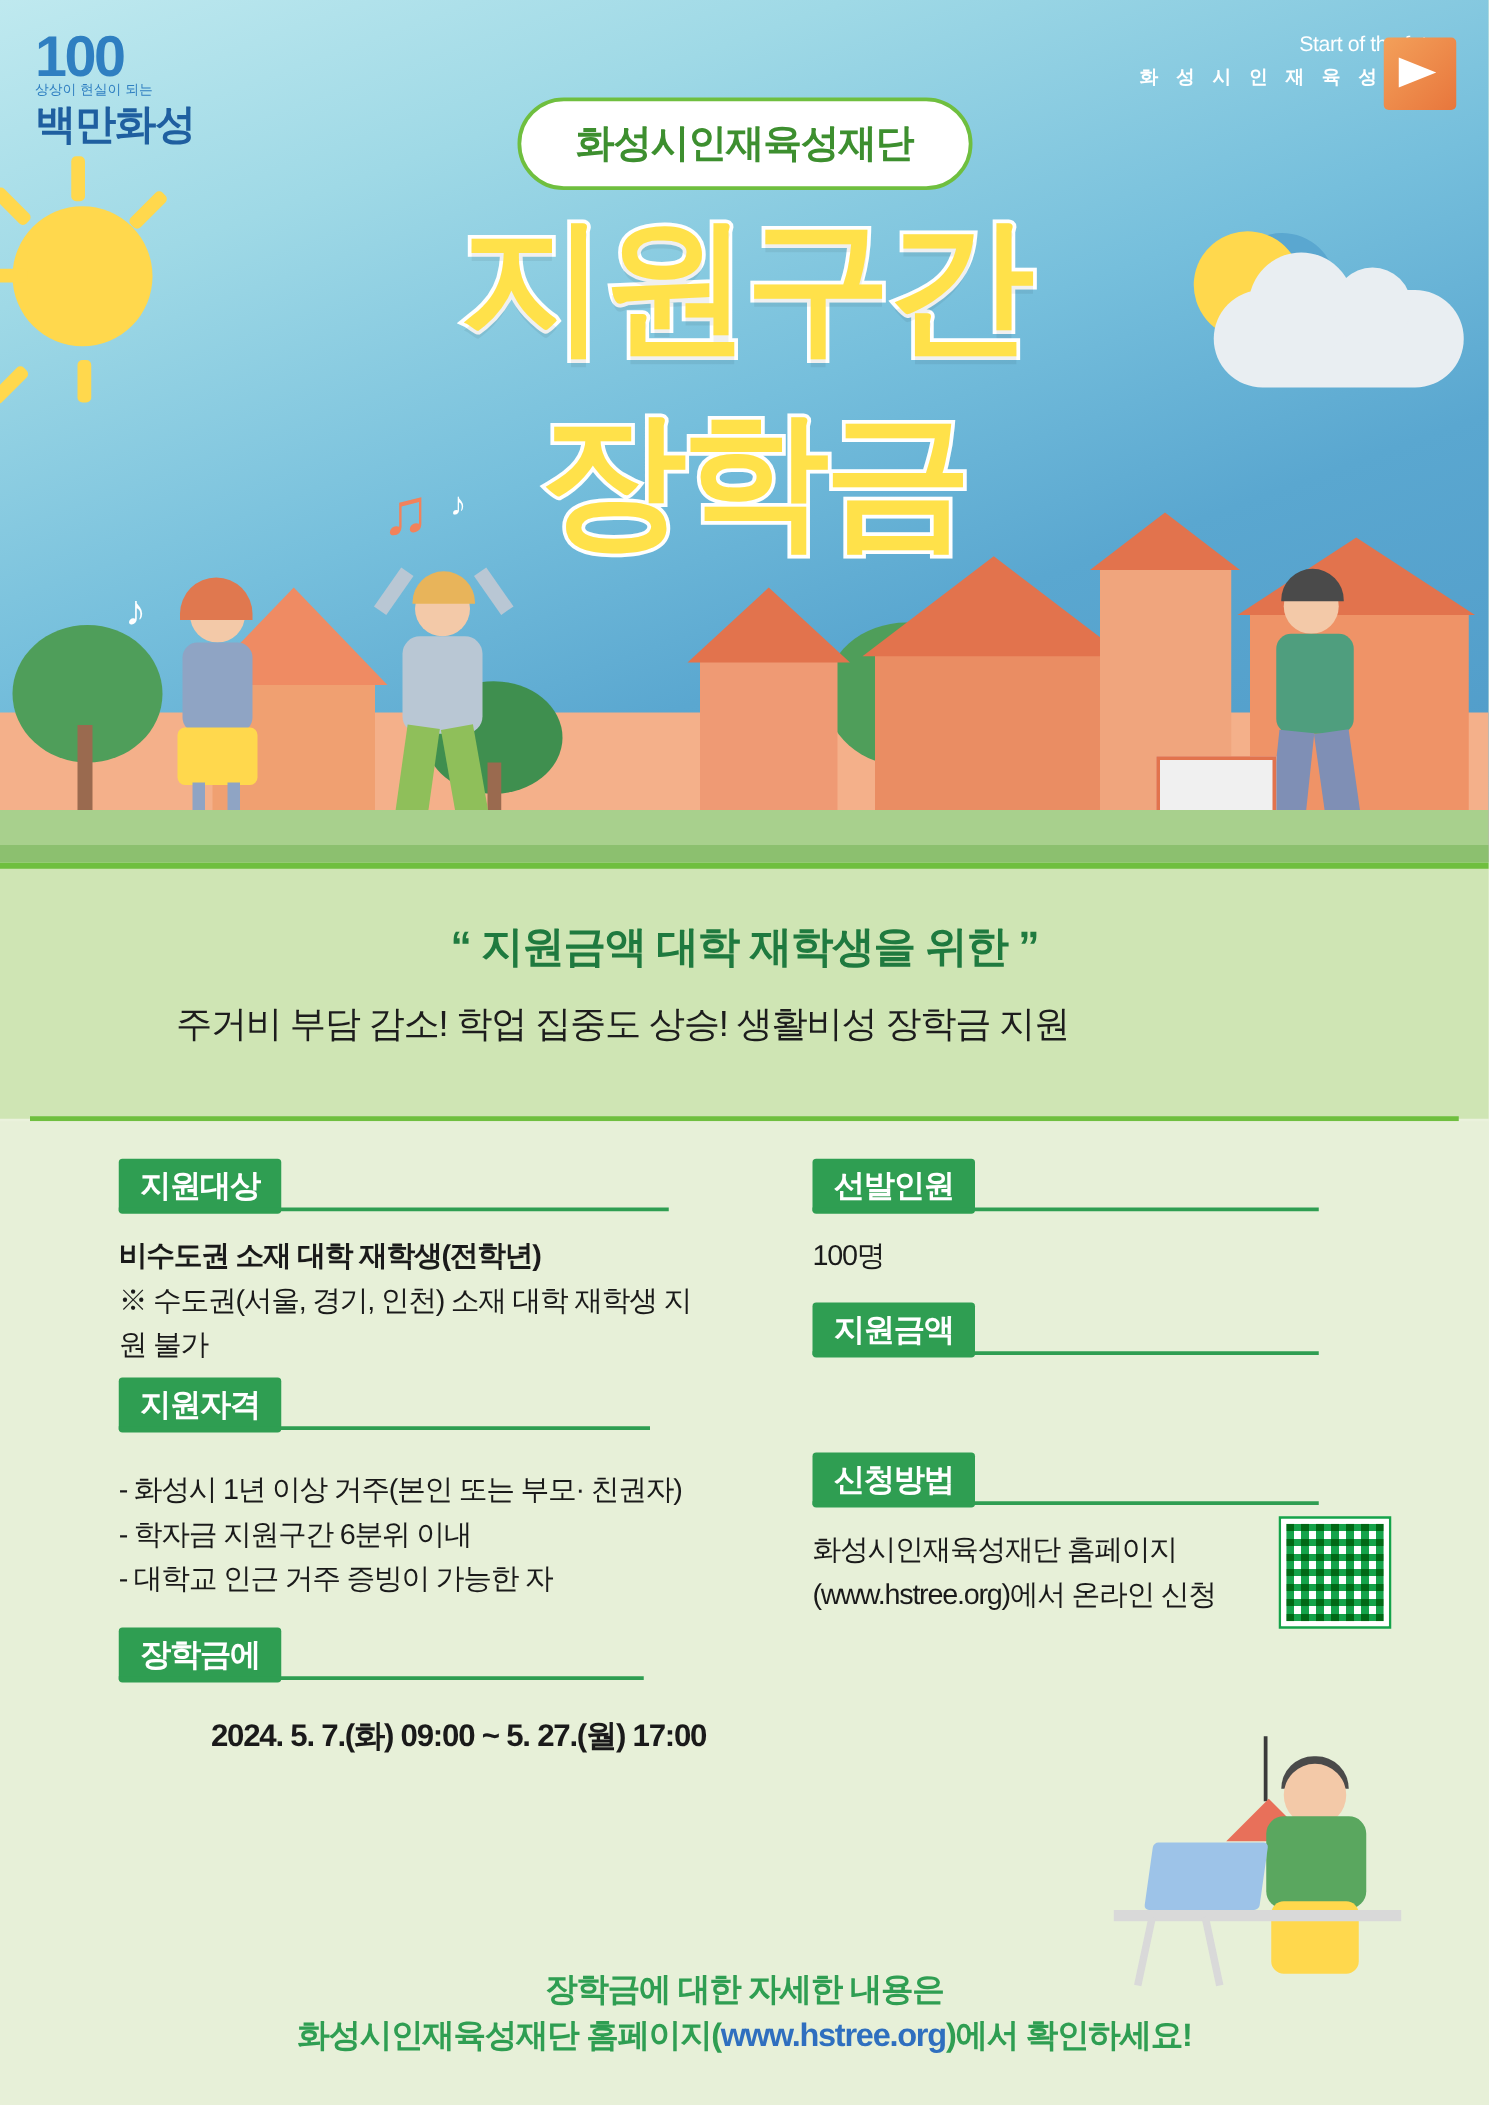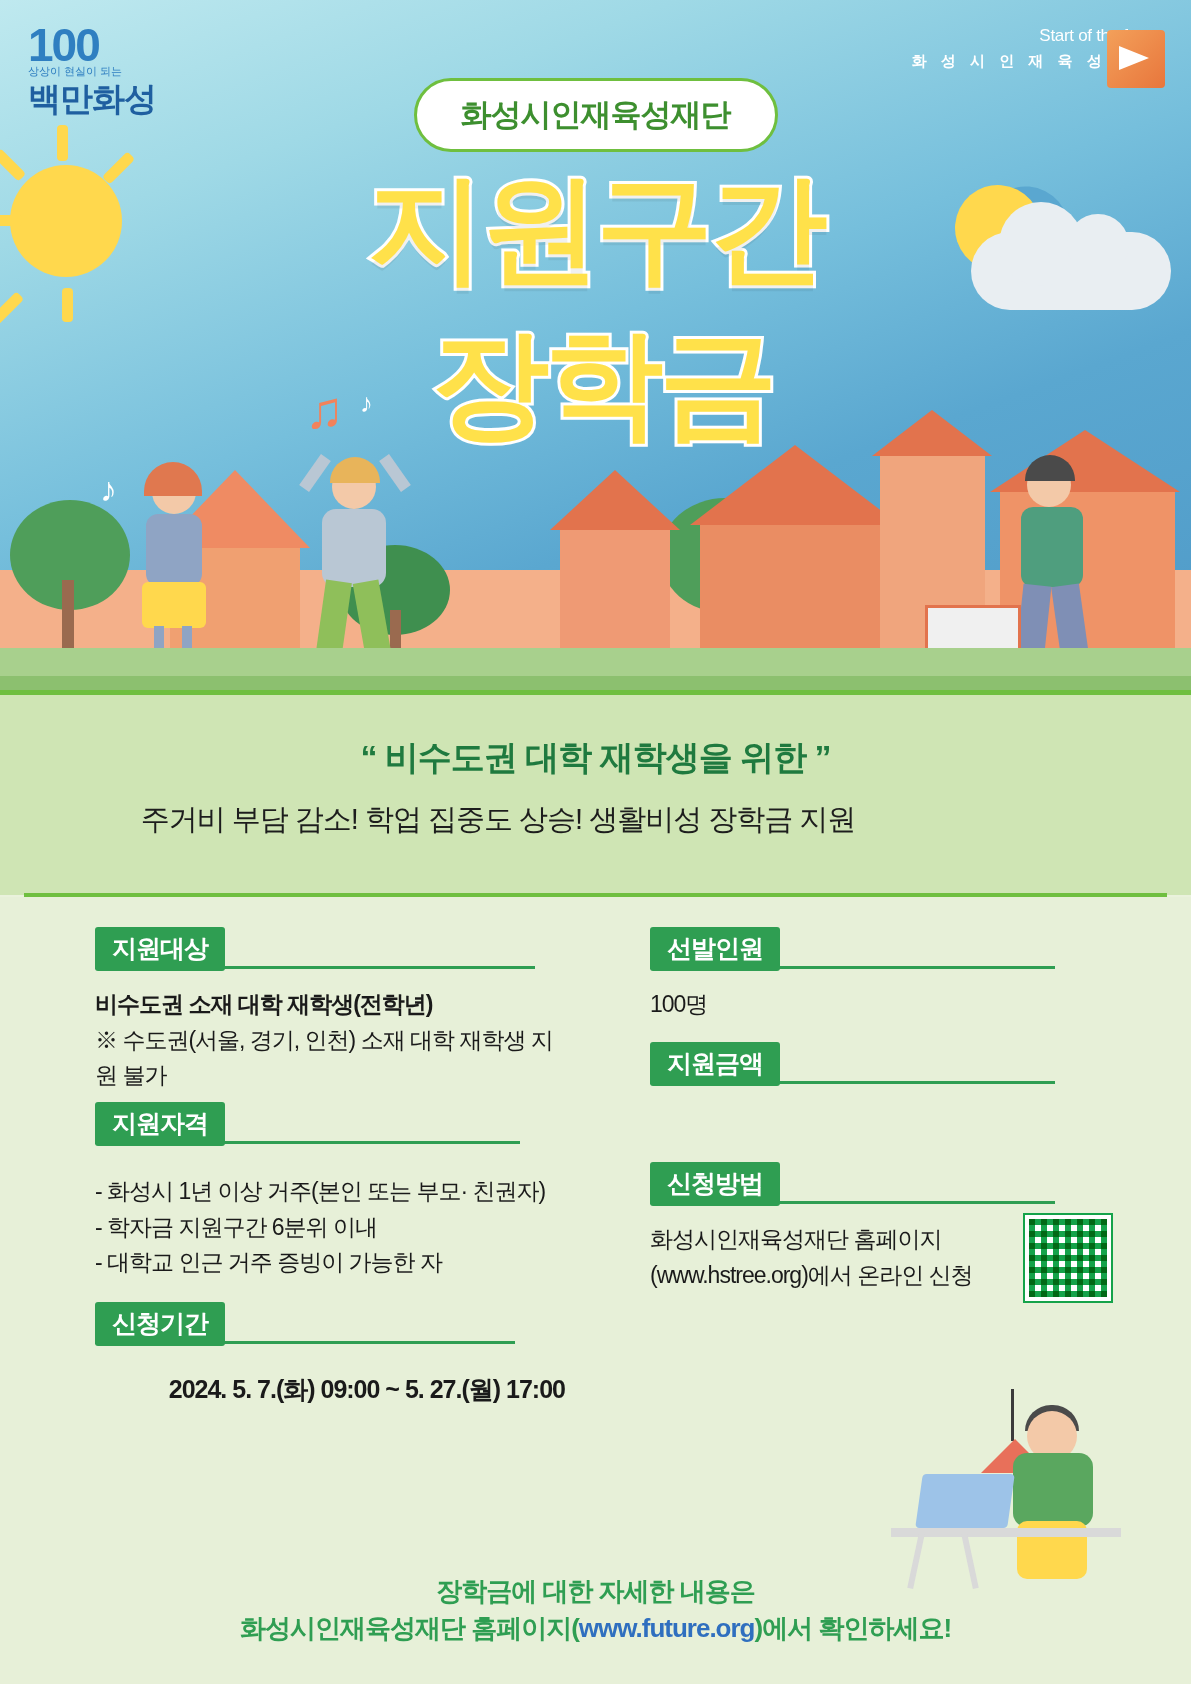--- a/index.html
+++ b/index.html
@@ -260,21 +260,21 @@
     </div>
 
     <div style="position:absolute;left:925px;top:605px;width:90px;height:66px;background:#f0f0f0;border:3px solid #e2734d;"></div>
 
     <div class="hero-ground"></div>
     <div class="hero-ground2"></div>
   </div>
 
   <div class="band"></div>
   <div class="band-line-top"></div>
-  <div class="quote">“ 비수도권 대학 재학생을 위한 ”</div>
+  <div class="quote">“ 지원금액 대학 재학생을 위한 ”</div>
   <div class="sub">주거비 부담 감소!  학업 집중도 상승!  생활비성 장학금 지원</div>
   <div class="band-line-bot"></div>
 
   <div class="body-area">
 
     <div class="sec col-left">
       <div class="sec-head">
         <span class="sec-tag">지원대상</span>
         <div class="sec-rule" style="width:440px;"></div>
       </div>
@@ -291,21 +291,21 @@
       </div>
       <div class="sec-body" style="margin-top:34px;">
         <div class="row">- 화성시 1년 이상 거주(본인 또는 부모· 친권자)</div>
         <div class="row">- 학자금 지원구간 6분위 이내</div>
         <div class="row">- 대학교 인근 거주 증빙이 가능한 자</div>
       </div>
     </div>
 
     <div class="sec" style="left:95px;top:405px;width:470px;">
       <div class="sec-head">
-        <span class="sec-tag">신청기간</span>
+        <span class="sec-tag">장학금에</span>
         <div class="sec-rule" style="width:420px;"></div>
       </div>
       <div class="sec-body" style="margin-top:30px;font-size:25px;font-weight:bold;text-align:right;">
         <div>2024. 5. 7.(화) 09:00 ~ 5. 27.(월) 17:00</div>
       </div>
     </div>
 
     <div class="sec col-right">
       <div class="sec-head">
         <span class="sec-tag">선발인원</span>
@@ -343,19 +343,19 @@
       <div class="p-body"></div>
       <div class="p-legs"></div>
       <div class="desk-top"></div>
       <div class="desk-leg-l"></div>
       <div class="desk-leg-r"></div>
       <div class="laptop"></div>
     </div>
 
     <div class="footer">
       <div>장학금에 대한 자세한 내용은</div>
-      <div class="l2"><span>화성시인재육성재단 홈페이지(</span><span class="url">www.future.org</span><span>)에서 확인하세요!</span></div>
+      <div class="l2"><span>화성시인재육성재단 홈페이지(</span><span class="url">www.hstree.org</span><span>)에서 확인하세요!</span></div>
     </div>
   </div>
 
   <div class="qr"></div>
 
 </div>
 
 </body></html>

